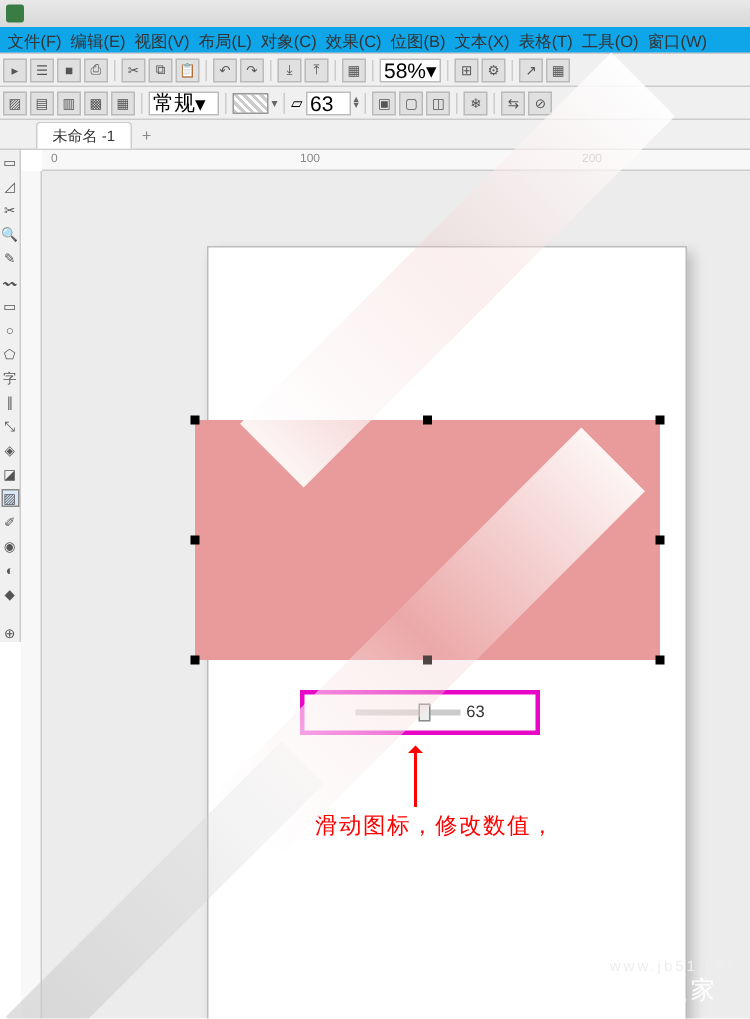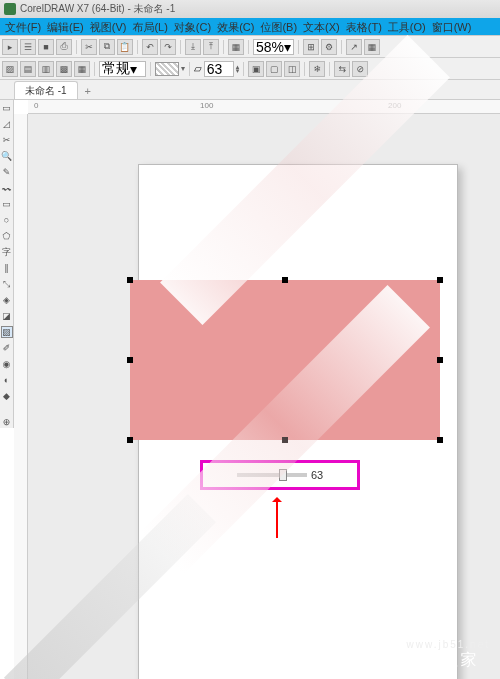--- a/index.html
+++ b/index.html
@@ -11,21 +11,21 @@
 .menubar { height: 18px; background: #0ea5e9; display: flex; align-items: flex-end; padding: 0 2px; font-size: 11px; color: #333; border-bottom: 1px solid #ccc; }
 .menubar span { padding: 0 3px; cursor: default; }
 
 .toolbar { height: 22px; background: #f0f0f0; border-bottom: 1px solid #ccc; display: flex; align-items: center; padding: 0 2px; gap: 2px; overflow: hidden; }
 .tb-btn { width: 16px; height: 16px; background: #e0e0e0; border: 1px solid #bbb; display: inline-flex; align-items: center; justify-content: center; font-size: 9px; color: #555; }
 .tb-sep { width: 1px; height: 14px; background: #ccc; margin: 0 2px; }
 .tb-dropdown { height: 16px; border: 1px solid #bbb; background: #fff; font-size: 14px; padding: 0 2px; display: flex; align-items: center; }
 .tb-swatch { width: 24px; height: 14px; border: 1px solid #999; }
 .hatch { background: repeating-linear-gradient(45deg,#ccc,#ccc 2px,#fff 2px,#fff 4px); }
 
-.tabbar { height: 20px; background: #f0f0f0; border-bottom: 1px solid #ccc; display: flex; align-items: flex-end; padding-left: 14px; }
+.tabbar { height: 20px; background: #f0f0f0; border-bottom: 1px solid #ccc; display: flex; align-items: flex-end; padding-left: 24px; }
 .tab { height: 18px; padding: 2px 10px; background: #fff; border: 1px solid #ccc; border-bottom: none; font-size: 10px; color: #333; border-radius: 3px 3px 0 0; }
 .tab-add { width: 16px; height: 16px; display: flex; align-items: center; justify-content: center; color: #888; margin-left: 2px; }
 
 .workspace { position: absolute; top: 100px; left: 14px; right: 0; bottom: 0; background: #fff; }
 .ruler-h { position: absolute; top: 0; left: 14px; right: 0; height: 14px; background: #f8f8f8; border-bottom: 1px solid #ccc; font-size: 8px; color: #888; }
 .ruler-h span { position: absolute; top: 1px; }
 .ruler-v { position: absolute; top: 14px; left: 0; bottom: 0; width: 14px; background: #f8f8f8; border-right: 1px solid #ccc; }
 .canvas-area { position: absolute; top: 14px; left: 14px; right: 0; bottom: 0; background: #ececec; }
 
 .toolbox { position: absolute; top: 100px; left: 0; width: 14px; background: #f0f0f0; border-right: 1px solid #ccc; display: flex; flex-direction: column; align-items: center; padding-top: 2px; gap: 4px; z-index: 10; }
@@ -54,21 +54,20 @@
 .streak2 { top: 400px; left: 110px; }
 .streak3 { top: 580px; left: -20px; width: 260px; height: 40px; background: linear-gradient(90deg, rgba(200,200,200,0.6), rgba(230,230,230,0.2)); }
 .watermark2 { position: absolute; bottom: 8px; right: 10px; font-size: 16px; color: #fff; font-family: "SimSun"; letter-spacing: 2px; }
 .watermark2 .url { font-size: 10px; display: block; text-align: right; color: #eee; }
 </style>
 </head>
 <body>
 
 <div class="titlebar">
   <div class="app-icon"></div>
-  <span>CorelDRAW X7 (64-Bit) - 未命名 -1</span>
 </div>
 
 <div class="menubar">
   <span>文件(F)</span>
   <span>编辑(E)</span>
   <span>视图(V)</span>
   <span>布局(L)</span>
   <span>对象(C)</span>
   <span>效果(C)</span>
   <span>位图(B)</span>
@@ -188,20 +187,21 @@
 <div class="slider-popup">
   <div class="slider-track">
     <div class="slider-thumb"></div>
   </div>
   <span class="slider-val">63</span>
 </div>
 
 <div class="arrow"></div>
 
 <div class="annotation">
+  <div>滑动图标，修改数值，</div>
 </div>
 
 <div class="streak"></div>
 <div class="streak streak2"></div>
 <div class="streak streak3"></div>
 
 <div class="watermark2">
   <span class="url">www.jb51.net</span>
   <span>脚本之家</span>
 </div>

